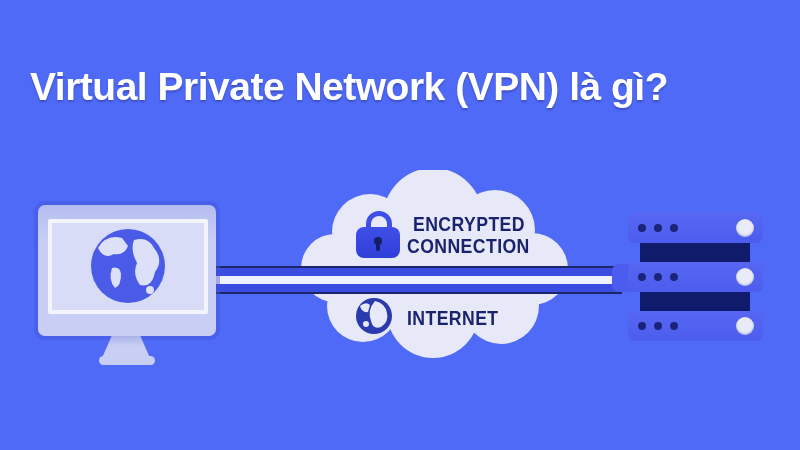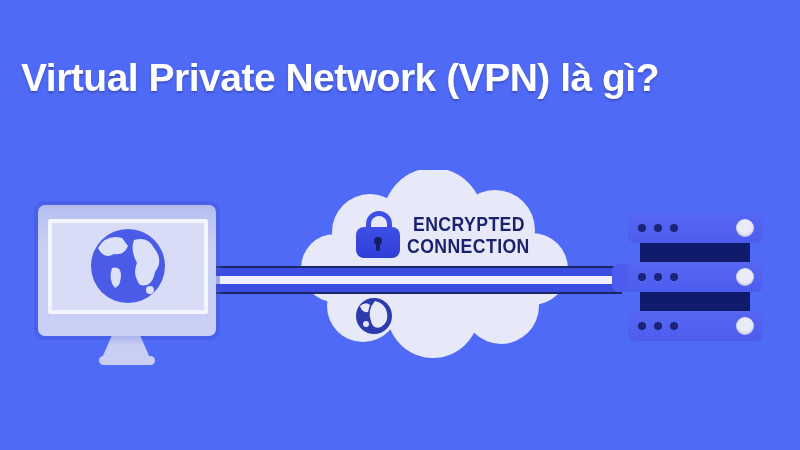--- a/index.html
+++ b/index.html
@@ -5,21 +5,21 @@
   html,body{margin:0;padding:0;background:#333;}
   .stage{
     position:relative;width:800px;height:450px;overflow:hidden;
     background:var(--background);
     font-family:"Liberation Sans", sans-serif;
   }
   .stage *{position:absolute;box-sizing:border-box;}
 
   
   .title{
-    left:0;top:56px;width:680px;text-align:center;margin:0;
+    left:0;top:56px;width:680px;text-align:center;margin:9px;
     font-size:39px;font-weight:700;letter-spacing:-0.5px;
     color:var(--title-text);
     text-shadow:0 2px 2px rgba(25,35,110,.35);
   }
 
   
   .cloud{left:295px;top:170px;width:280px;height:195px;z-index:1;}
   .cloud svg{left:0;top:0;}
   .cloud-fill{fill:var(--cloud);}
 
@@ -129,20 +129,23 @@
           </clipPath>
         </defs>
       <circle cx="20" cy="20" r="18" style="fill:var(--internet-globe)"></circle>
       <g clip-path="url(#ic)">
         <path d="M21,5 Q31,7 33,17 Q35,26 27,31 Q19,34 17,25 Q13,14 21,5Z" style="fill:var(--cloud)"></path>
         <path d="M6,10 Q12,5 16,9 L14,16 Q8,17 6,10Z" style="fill:var(--cloud)"></path>
         <circle cx="12" cy="28" r="3" style="fill:var(--cloud)"></circle>
       </g>
     </svg>
   </div>
+  <div class="cloud-label inet-label">
+    <span class="cond">INTERNET</span>
+  </div>
 
   <div class="monitor">
     <div class="bezel"></div>
     <div class="frame">
       <div class="panel">
         <svg width="76" height="76" viewBox="0 0 76 76">
           <defs>
               <clipPath id="gc">
                 <circle cx="38" cy="38" r="37"></circle>
               </clipPath>

